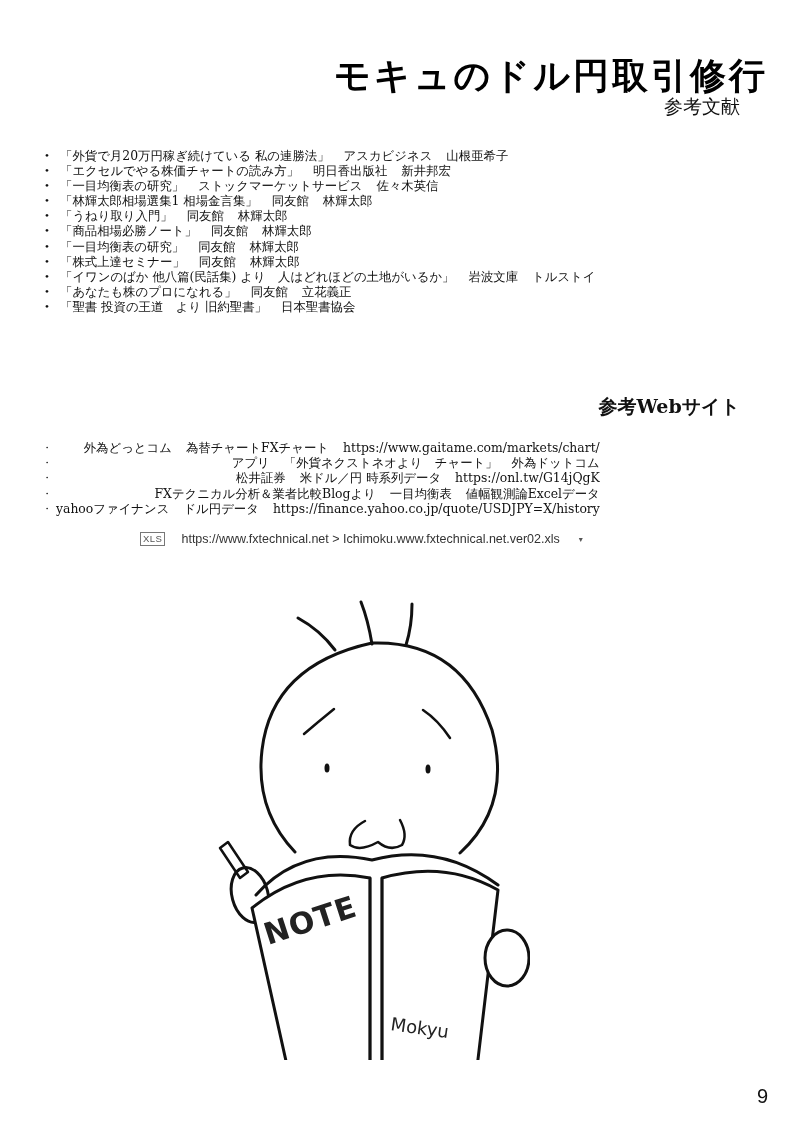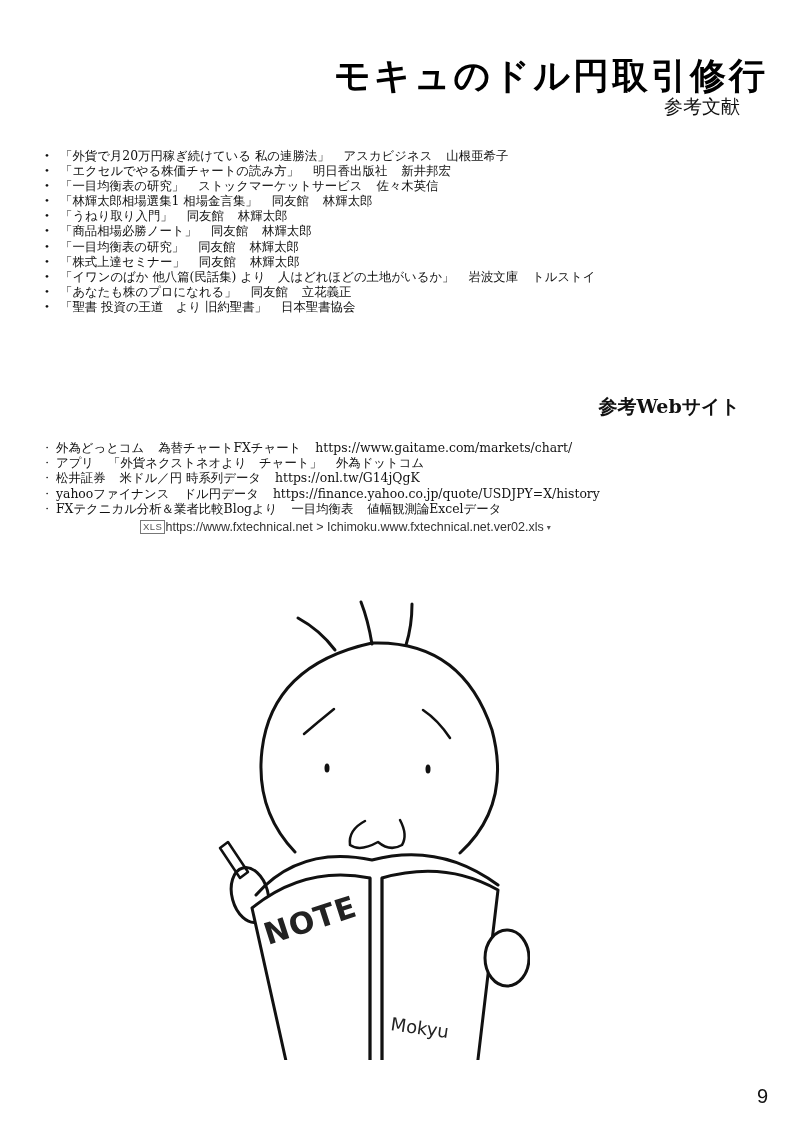--- a/index.html
+++ b/index.html
@@ -18,25 +18,25 @@
   ul.refs {
     position: absolute; left: 44px; top: 148px; margin: 0; padding: 0; list-style: none;
     font-family: "DejaVu Serif", serif; font-size: 12.4px; line-height: 15.1px; white-space: nowrap;
   }
   ul.refs li { position: relative; padding-left: 16px; }
   ul.refs li::before { content: "•"; position: absolute; left: 0; top: 0; font-size: 10px; }
   ul.web {
     position: absolute; left: 46px; top: 440px; margin: 0; padding: 0; list-style: none;
     font-family: "DejaVu Serif", serif; font-size: 12.4px; line-height: 15.2px; white-space: nowrap;
   }
-  ul.web li { position: relative; padding-left: 10px; }
+  ul.web li { position: relative; padding-left: 10px; text-align: right; }
   ul.web li::before { content: "・"; position: absolute; left: -4px; top: 0; font-size: 10px; }
   .sp { display: inline-block; width: 14px; }
   .search-result {
-    position: absolute; left: 140px; top: 520px; display: flex; align-items: center; gap: 0;
+    position: absolute; left: 140px; top: 532px; display: flex; align-items: center; gap: 16px;
     font-family: "Liberation Sans", sans-serif; font-size: 12.5px; color: #333;
   }
   .xls-badge {
     border: 1px solid #777; font-size: 9.5px; padding: 0 2px; line-height: 12px; color: #555;
     letter-spacing: 0.5px;
   }
   .caret { font-size: 8px; color: #555; margin-left: 3px; }
   .illustration { position: absolute; left: 200px; top: 590px; width: 330px; height: 470px; }
   .page-number {
     position: absolute; left: 757px; top: 1085px;
@@ -63,22 +63,22 @@
   <li><span>「あなたも株のプロになれる」</span><span class="sp"></span><span>同友館</span><span class="sp"></span><span>立花義正</span></li>
   <li><span>「聖書 投資の王道　より 旧約聖書」</span><span class="sp"></span><span>日本聖書協会</span></li>
 </ul>
 
 <div class="section-title sec-web">参考Webサイト</div>
 
 <ul class="web">
   <li><span>外為どっとコム</span><span class="sp"></span><span>為替チャートFXチャート</span><span class="sp"></span><span>https://www.gaitame.com/markets/chart/</span></li>
   <li><span>アプリ</span><span class="sp"></span><span>「外貨ネクストネオより　チャート」</span><span class="sp"></span><span>外為ドットコム</span></li>
   <li><span>松井証券</span><span class="sp"></span><span>米ドル／円 時系列データ</span><span class="sp"></span><span>https://onl.tw/G14jQgK</span></li>
+  <li><span>FXテクニカル分析＆業者比較Blogより</span><span class="sp"></span><span>一目均衡表</span><span class="sp"></span><span>値幅観測論Excelデータ</span></li>
   <li><span>yahooファイナンス</span><span class="sp"></span><span>ドル円データ</span><span class="sp"></span><span>https://finance.yahoo.co.jp/quote/USDJPY=X/history</span></li>
-  <li><span>FXテクニカル分析＆業者比較Blogより</span><span class="sp"></span><span>一目均衡表</span><span class="sp"></span><span>値幅観測論Excelデータ</span></li>
 </ul>
 
 <div class="search-result">
   <span class="xls-badge">XLS</span>
   <span>https://www.fxtechnical.net &gt; Ichimoku.www.fxtechnical.net.ver02.xls</span>
   <span class="caret">▾</span>
 </div>
 
 <svg class="illustration" viewBox="0 0 330 470" xmlns="http://www.w3.org/2000/svg">
   <g fill="none" stroke="#111" stroke-width="3" stroke-linecap="round" stroke-linejoin="round">

